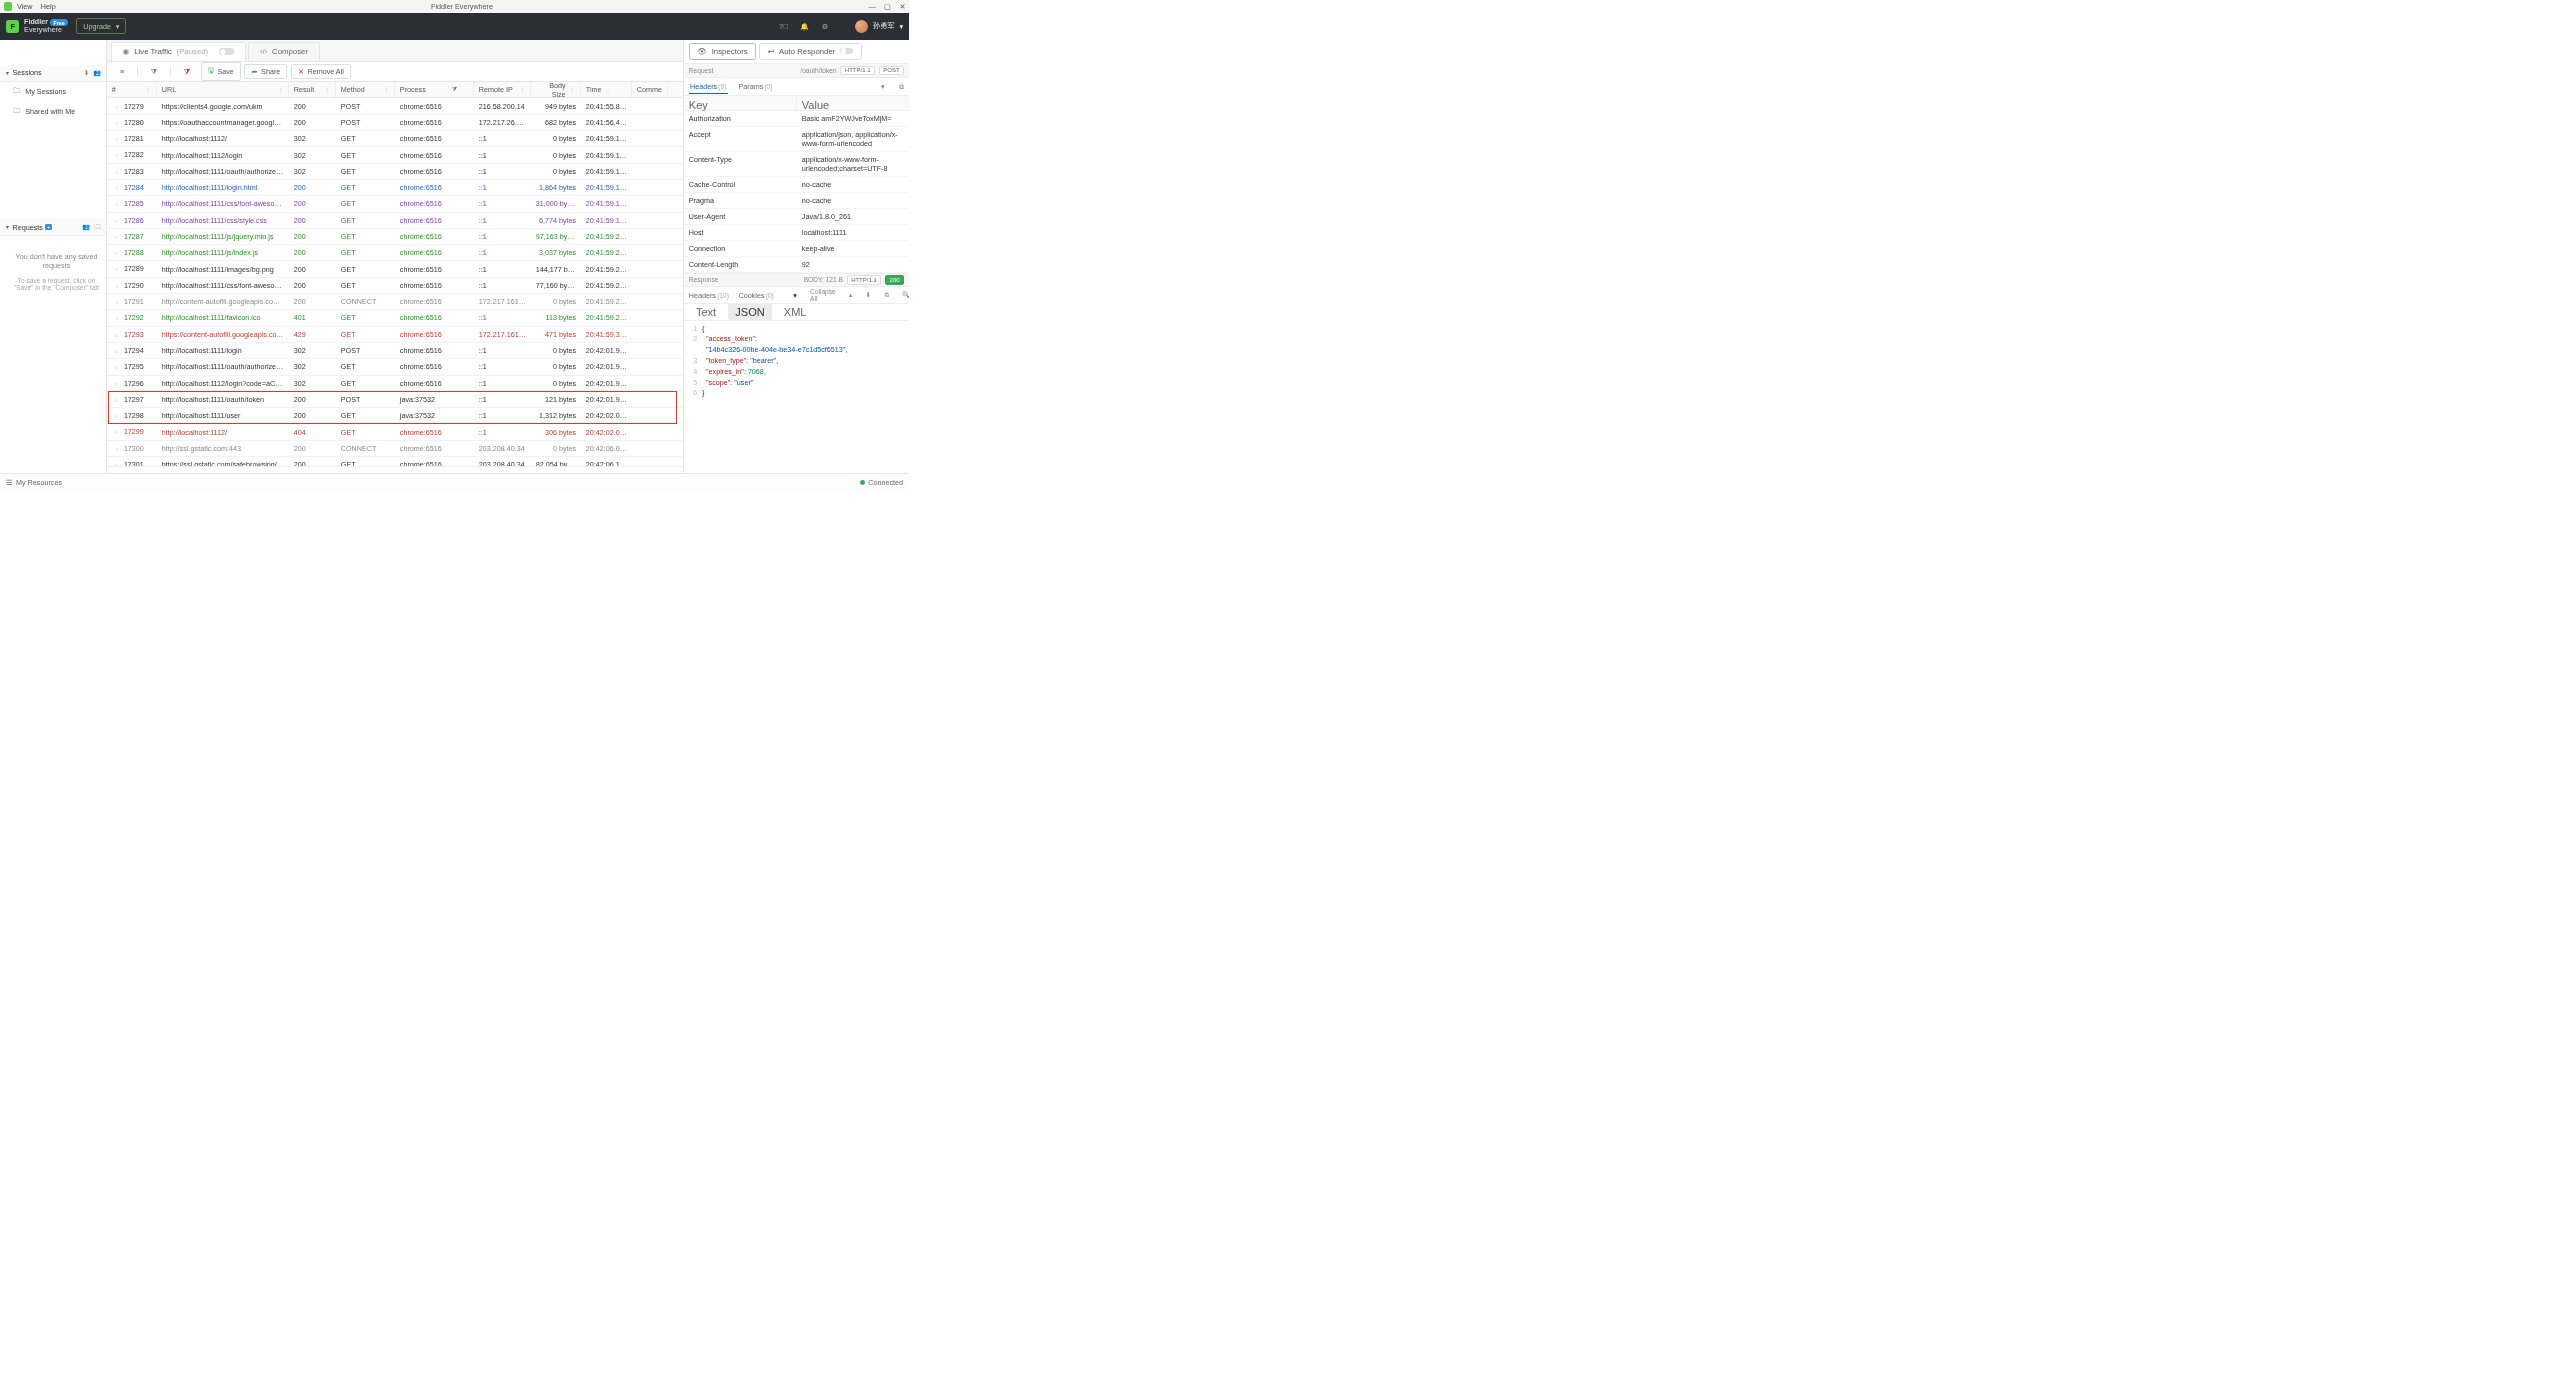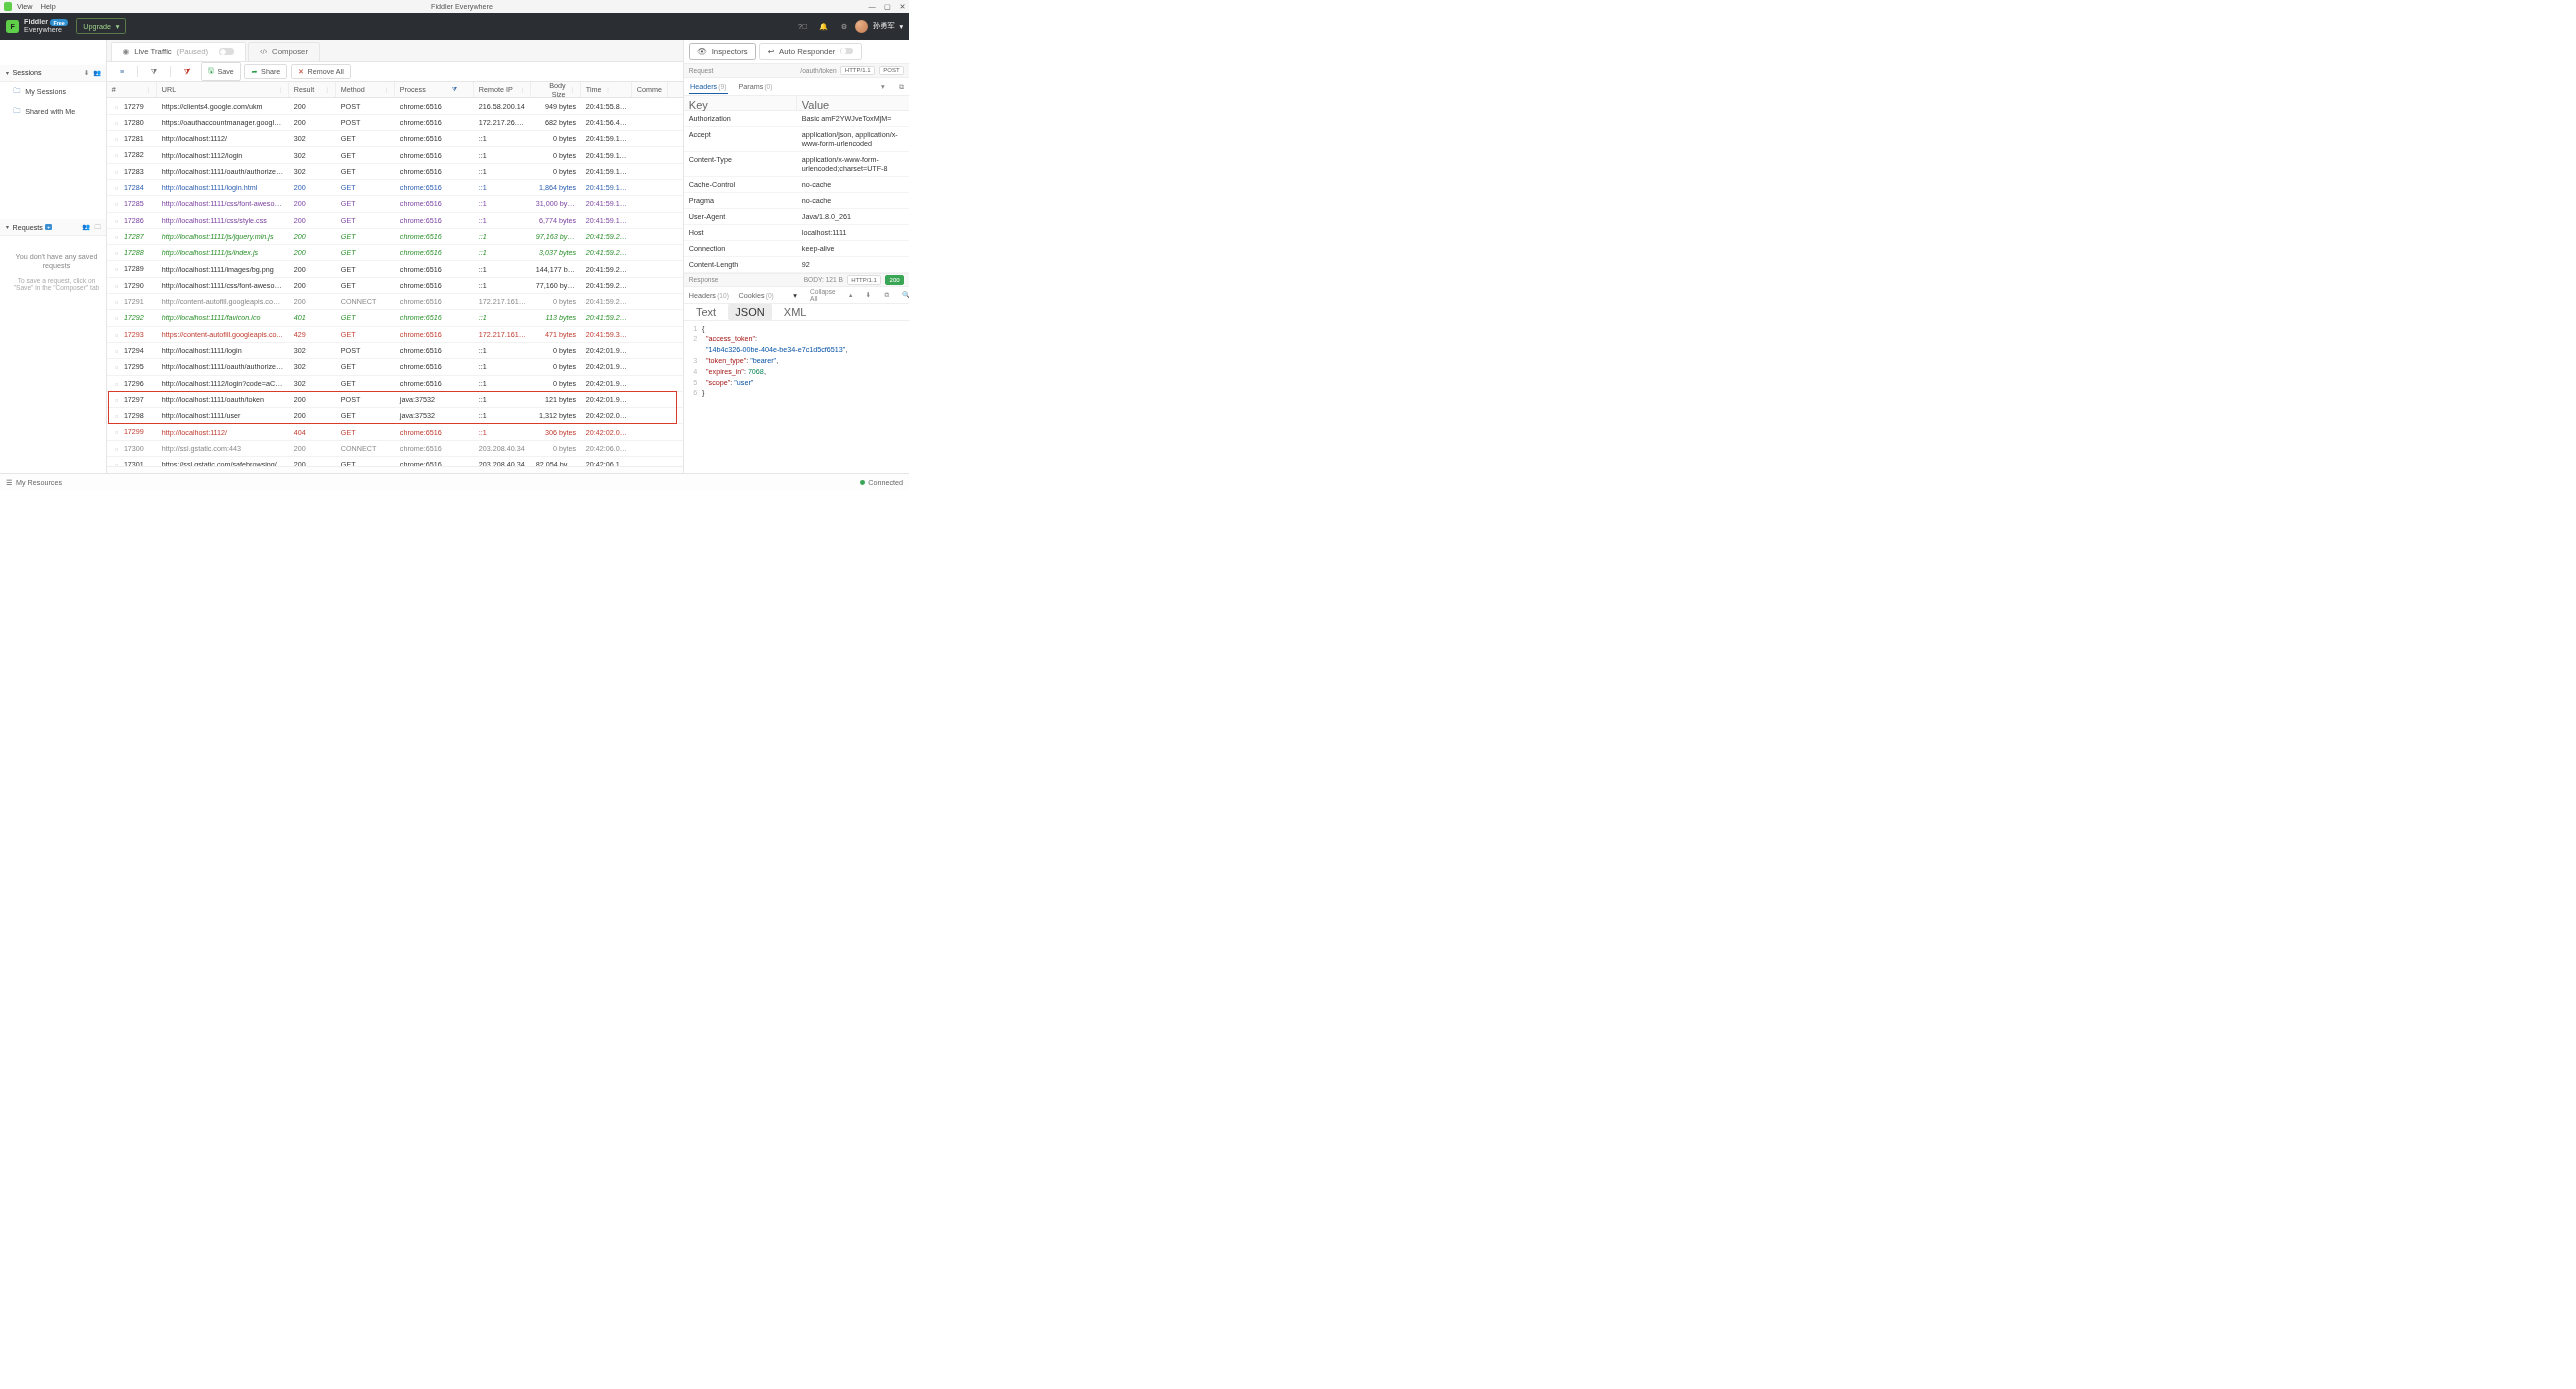--- a/index.html
+++ b/index.html
@@ -16,21 +16,21 @@
 
 .appheader { height: 27px; background: #2b2f33; display: flex; align-items: center; padding: 0 6px; color: #ddd; }
 .appheader .brand-mark { width: 13.3px; height: 13.3px; background: #5fcf4a; border-radius: 2.4px; display: flex; align-items: center; justify-content: center; font-weight: bold; color: #1e1e1e; margin-right: 4.8px; }
 .appheader .brand-text { font-size: 7.2px; line-height: 1.1; }
 .appheader .brand-text .l1 { font-weight: 600; }
 .appheader .badge-free { background: #2f8fd1; color: #fff; font-size: 5.4px; padding: 0.6px 3px; border-radius: 4.2px; margin-left: 2.4px; }
 .appheader .upgrade-btn { margin-left: 8.5px; border: 0.6px solid #5a7a4a; color: #9fd089; padding: 2.4px 6px; border-radius: 1.8px; font-size: 7.2px; display: flex; align-items: center; gap: 4.8px; cursor: pointer; }
 .appheader .spacer { flex: 1; }
 .appheader .icons { display: flex; gap: 11px; align-items: center; color: #aaa; }
 .appheader .icons .ic { width: 9.7px; height: 9.7px; display:flex; align-items:center; justify-content:center; cursor:pointer; }
-.appheader .user { display: flex; align-items: center; gap: 4.8px; margin-left: 6px; color: #eee; cursor:pointer;}
+.appheader .user { display: flex; align-items: center; gap: 4.8px; margin-left: 25px; color: #eee; cursor:pointer;}
 .appheader .avatar { width: 13.3px; height: 13.3px; border-radius: 50%; background: radial-gradient(circle at 30% 30%, #e8b088, #c47a50); }
 
 
 .main { flex: 1; display: flex; min-height: 0; }
 .leftpanel { width: 107px; border-right: 0.6px solid #e5e5e5; display: flex; flex-direction: column; background: #fff; }
 .lp-section-hdr { height: 17px; border-bottom: 0.6px solid #eee; display: flex; align-items: center; padding: 0 4.8px; font-size: 7.2px; color: #333; background: #fafafa; margin-top: 25px;}
 .lp-section-hdr .chev { margin-right: 2.4px; color:#666; font-size:5.4px; }
 .lp-section-hdr .sp { flex: 1; }
 .lp-section-hdr .ic { color:#888; margin-left:3.6px; cursor:pointer; font-size:6.6px;}
 .lp-item { padding: 3.6px 6px 3.6px 13.3px; display: flex; align-items: center; gap: 4.8px; cursor: pointer; color:#444;}
@@ -63,21 +63,21 @@
 .grid-hdr { display:flex; height:16.3px; border-bottom:0.6px solid #e5e5e5; background:#fafafa; font-size:7.2px; color:#555;}
 .grid-hdr .cell { border-right:0.6px solid #eee; display:flex; align-items:center; padding:0 4.8px; position:relative;}
 .grid-hdr .more { color:#bbb; font-size:6px; cursor:pointer;}
 .grid-hdr .more.right { margin-left:auto; }
 .grid-hdr .funnel-s { color:#3a6fa6; font-size:6px; margin-left:auto;}
 .grid-body { flex:1; overflow:auto; position:relative;}
 .row { display:flex; height:16.3px; align-items:center; border-bottom:0.6px solid #f2f2f2; font-size:7.2px;}
 .row .cell { padding:0 4.8px; white-space:nowrap; overflow:hidden; text-overflow:ellipsis;}
 .row .ric { width:9.7px; height:8.5px; display:inline-flex; align-items:center; justify-content:center; margin-right:2.4px; font-size:5.4px; border-radius:1.2px;}
 .c-num{width:50px;} .c-url{width:132px;} .c-res{width:47px;} .c-met{width:59px;} .c-proc{width:79px;gap:26px;} .c-ip{width:57px;} .c-size{width:50px; text-align:right;} .c-time{width:51px; text-align:right;} .c-comm{width:36px;}
-.link-blue { color:#2a5db0; } .link-purple{color:#7b3fa0;} .link-red{color:#c0392b;} .link-green{color:#2a8f2a;font-style:italic;} .link-gray{color:#888;}
+.link-blue { color:#2a5db0; } .link-purple{color:#7b3fa0;} .link-red{color:#c0392b;} .link-green{color:#2a8f2a;} .link-gray{color:#888;}
 .footer-scroll { height:7.2px; border-top:0.6px solid #eee; background:#fdfdfd;}
 
 
 .rightpanel { width:225px; display:flex; flex-direction:column; min-width:0;}
 .rp-tabs { height:24px; display:flex; align-items:center; gap:3.6px; padding:3.6px 4.8px; border-bottom:0.6px solid #eee;}
 .rp-tab { border:0.6px solid #ddd; border-radius:2.4px; padding:3px 7.2px; display:flex; align-items:center; gap:4.8px; font-size:7.8px; color:#555; cursor:pointer; background:#fff;}
 .rp-tab.on { border-color:#bbb; background:#fff;}
 .rp-req-hdr { height:14.5px; background:#f7f7f7; border-bottom:0.6px solid #eee; display:flex; align-items:center; padding:0 4.8px; font-size:6.6px; color:#888;}
 .rp-req-hdr .sp{flex:1;}
 .rp-req-hdr .pill { border:0.6px solid #ddd; border-radius:1.8px; padding:0.6px 3.6px; margin-left:3.6px; font-size:6px; color:#666; background:#fff;}

